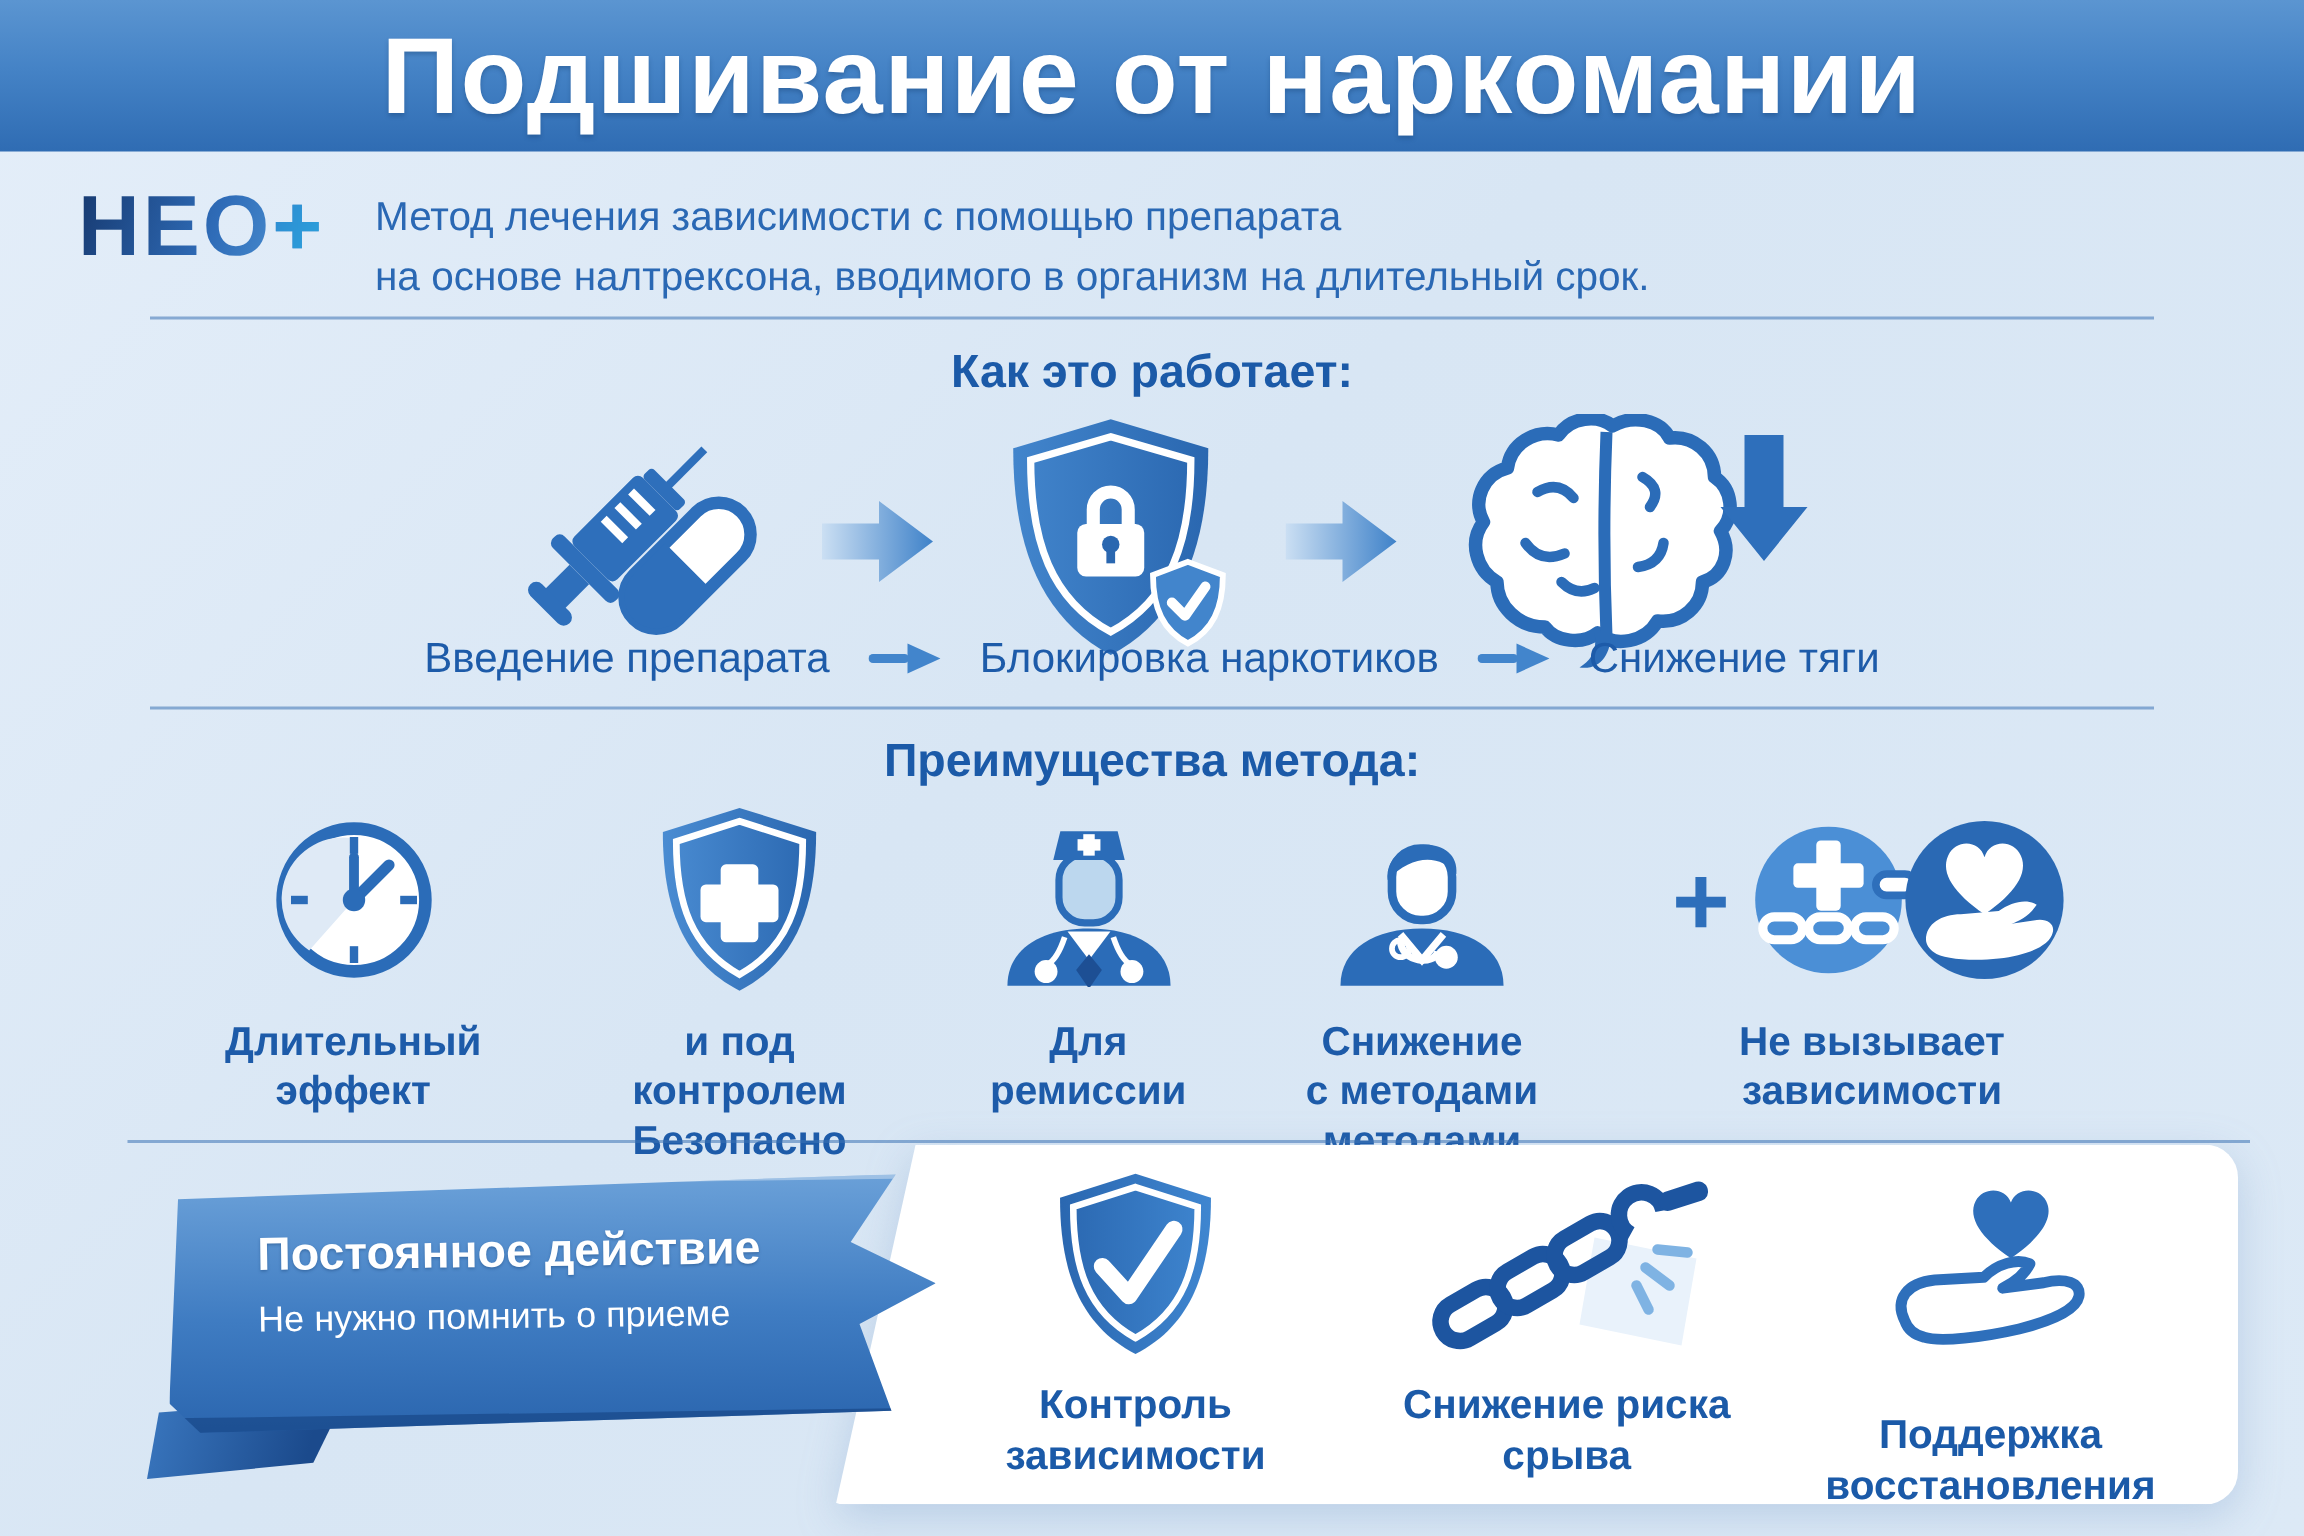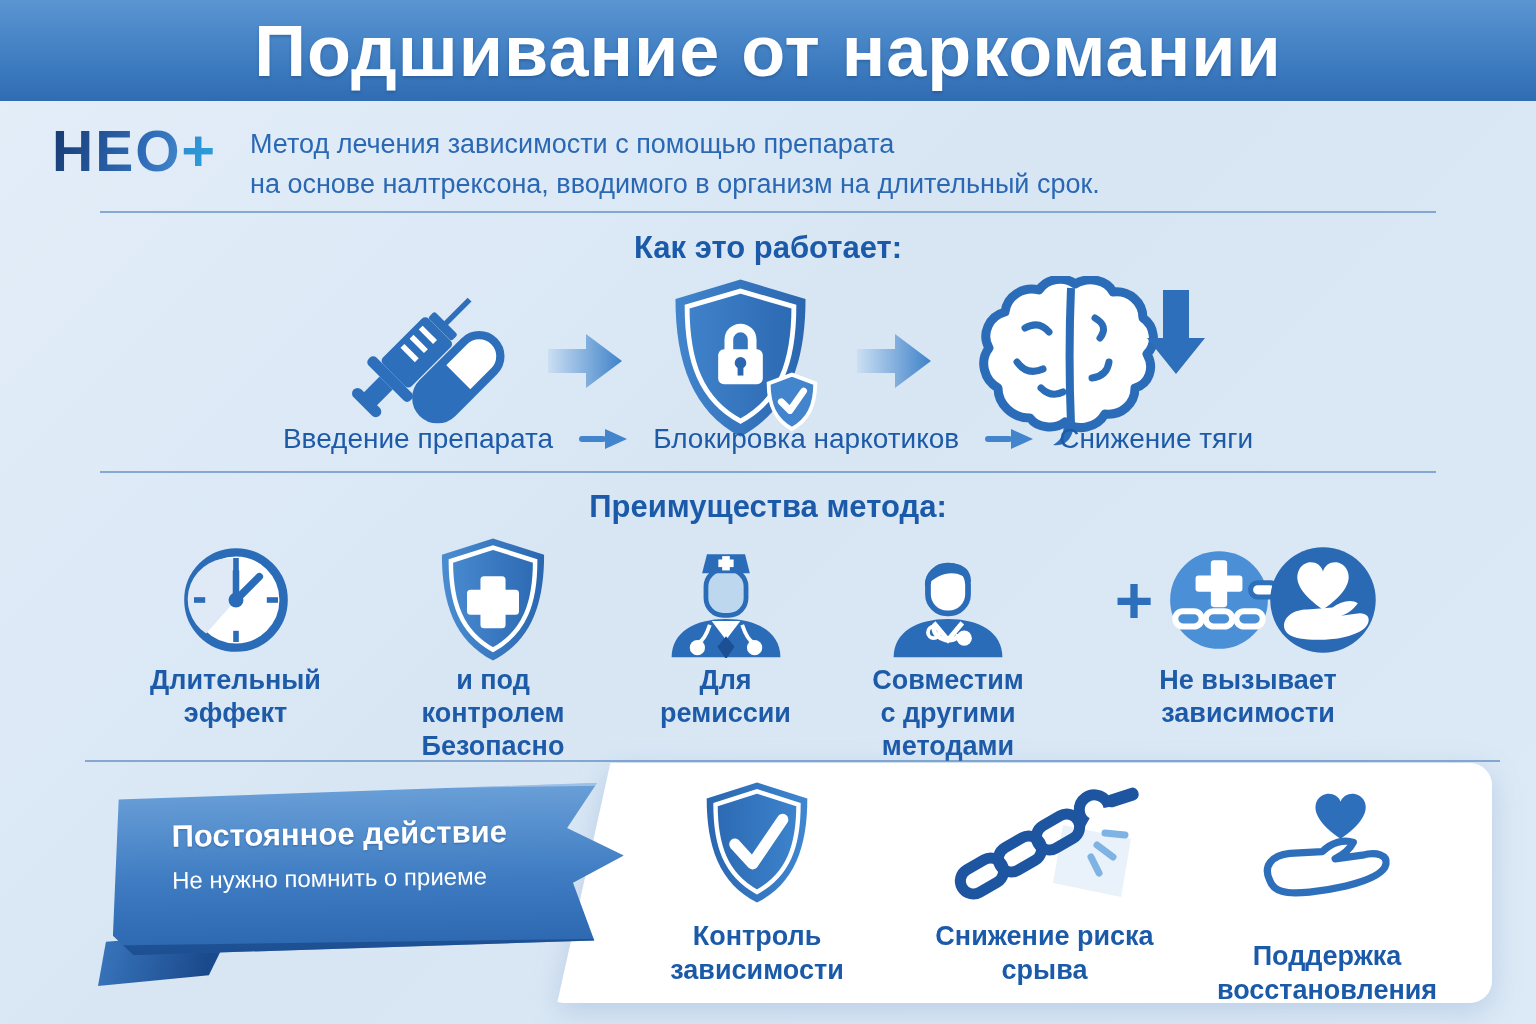--- a/index.html
+++ b/index.html
@@ -40,21 +40,21 @@
             justify-content:center;gap:34px;}
   .s1-labels{left:0;top:407px;width:1536px;display:flex;align-items:center;
              justify-content:center;gap:26px;color:#1d5ba9;font-size:28px;font-weight:normal;margin-top:16px;}
 
   
   .s2-row{left:0;top:536px;width:1536px;display:flex;justify-content:center;
           align-items:flex-start;gap:30px;}
   .adv-item{display:flex;flex-direction:column;align-items:center;}
   .w1{width:235px;}.w2{width:220px;}.w3{width:185px;}.w4{width:200px;}.w5{width:340px;}
   .adv-icon-box{height:128px;display:flex;align-items:center;justify-content:center;}
-  .adv-label{text-align:center;color:#1d5ba9;font-size:27px;
+  .adv-label{margin-top:14px;text-align:center;color:#1d5ba9;font-size:27px;
              font-weight:bold;line-height:33px;}
   .adv-label span{display:block;}
   .plus-glyph{font-size:66px;font-weight:bold;color:#2e6fbb;line-height:60px;margin-right:10px;}
   .cluster{display:flex;align-items:center;}
 
   
   .panel{left:542px;top:763px;width:950px;height:240px;border-radius:0 22px 22px 22px;
          overflow:hidden;filter:drop-shadow(0 8px 14px rgba(100,140,190,.28));}
   .panel-bg{position:absolute;inset:0;background:#ffffff;
             clip-path:polygon(7.2% 0,100% 0,100% 100%,1.6% 100%);}
@@ -265,22 +265,22 @@
           <path d="M8 120 C8 94 32 80 65 80 C98 80 122 94 122 120 Z" fill="#2b6cb8"></path>
           <rect x="44" y="24" width="42" height="50" rx="20" fill="#ffffff" stroke="#2b6cb8" stroke-width="6"></rect>
           <path d="M41 46 C38 16 92 12 89 42 C78 28 58 28 41 46 Z" fill="#2b6cb8"></path>
           <polyline points="50,84 65,102 80,84" fill="none" stroke="#ffffff" stroke-width="5"></polyline>
           <path d="M50 88 C50 104 74 106 76 96" fill="none" stroke="#ffffff" stroke-width="5"></path>
           <circle cx="82" cy="100" r="8" fill="#ffffff"></circle>
           <circle cx="50" cy="94" r="6" fill="none" stroke="#ffffff" stroke-width="4"></circle>
         </svg>
       </div>
       <div class="adv-label">
-        <span>Совместим</span>
-        <span>с другими</span>
+        <span>Снижение</span>
+        <span>с методами</span>
         <span>методами</span>
       </div>
     </div>
 
     <div class="adv-item w5">
       <div class="adv-icon-box cluster">
         <div class="plus-glyph">+</div>
         <svg width="112" height="112" viewBox="0 0 110 110">
           <circle cx="55" cy="55" r="48" fill="#4b8fd6"></circle>
           <rect x="47" y="16" width="16" height="46" rx="3" fill="#ffffff"></rect>

